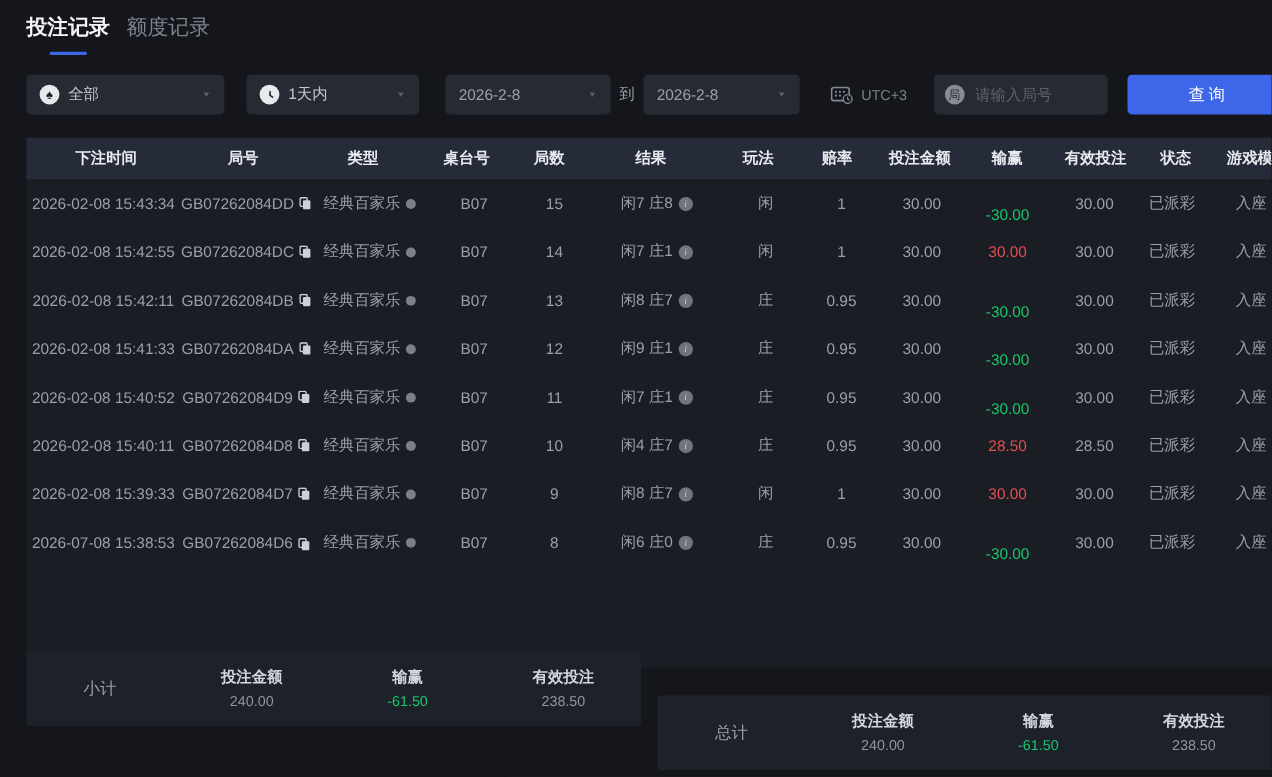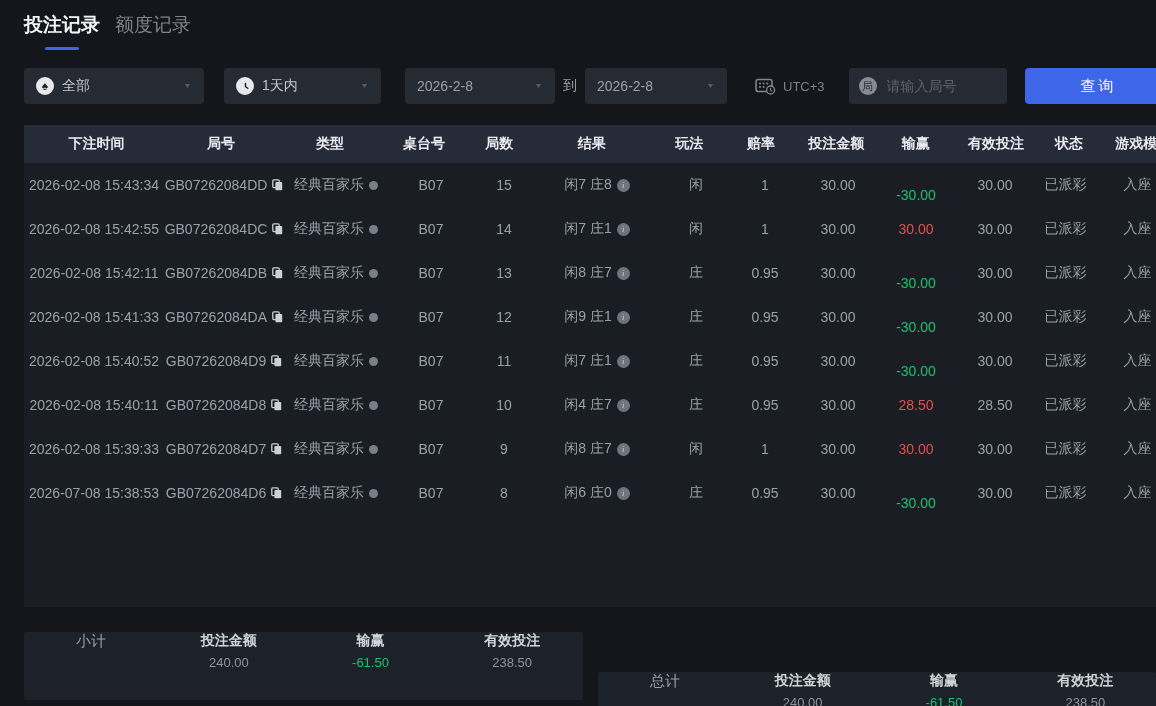--- a/index.html
+++ b/index.html
@@ -49,22 +49,22 @@
       font-size:14px;color:#9aa0aa;white-space:nowrap;gap:5px;}
   .tr.head .td{color:#e9ebf1;font-weight:700;margin-left:12px;}
   .dot-icon{width:9px;height:9px;border-radius:50%;background:#868b95;opacity:.9;display:inline-block;}
   .info-icon{width:13px;height:13px;border-radius:50%;background:#6f747e;color:#c9ccd3;
       display:inline-flex;align-items:center;justify-content:center;font-size:9px;
       font-family:"Liberation Serif",serif;font-style:italic;cursor:pointer;}
   .copy-icon{display:inline-flex;cursor:pointer;}
   .win-neg{color:#19c56b !important;margin-top:19px;}
   .win-pos{color:#e25050 !important;}
   
-  .panel{position:absolute;top:632px;height:68px;background:#1d2129;border-radius:2px;
-      display:flex;box-sizing:border-box;}
+  .panel{position:absolute;top:592px;height:68px;background:#1d2129;border-radius:2px;
+      display:flex;align-items:center;box-sizing:border-box;}
   .panel-sub{left:24px;width:559px;}
   .panel-total{left:598px;width:558px;margin-top:40px;}
   .sum-label{width:134px;text-align:center;font-size:15px;color:#9aa0a9;}
   .stats{flex:1;display:flex;}
   .stat{flex:1;text-align:center;}
   .stat .sname{font-size:14px;color:#d2d5dc;font-weight:700;}
   .stat .sval{margin-top:5px;font-size:13px;color:#8f949e;}
 </style>
 </head>
 <body>
@@ -492,21 +492,21 @@
           <span>已派彩</span>
         </div>
         <div class="td" style="width: 85px;">
           <span>入座</span>
         </div>
       </div>
       <div class="tr">
         <div class="td" style="width: 140px;">
           <span>2026-07-08 15:38:53</span>
         </div>
-        <div class="td" style="width: 120px;">
+        <div class="td" style="width: 120px; align-items: flex-end;">
           <span>GB07262084D6</span>
           <span class="copy-icon">
             <svg width="11" height="12" viewBox="0 0 11 12">
               <rect x="0.8" y="0.8" width="6.4" height="7.8" rx="1" fill="none" stroke="#ccd0d7" stroke-width="1.3"></rect>
               <rect x="3.4" y="3.1" width="6.8" height="8.2" rx="1" fill="#ccd0d7"></rect>
             </svg>
           </span>
         </div>
         <div class="td" style="width: 104px;">
           <span>经典百家乐</span>

